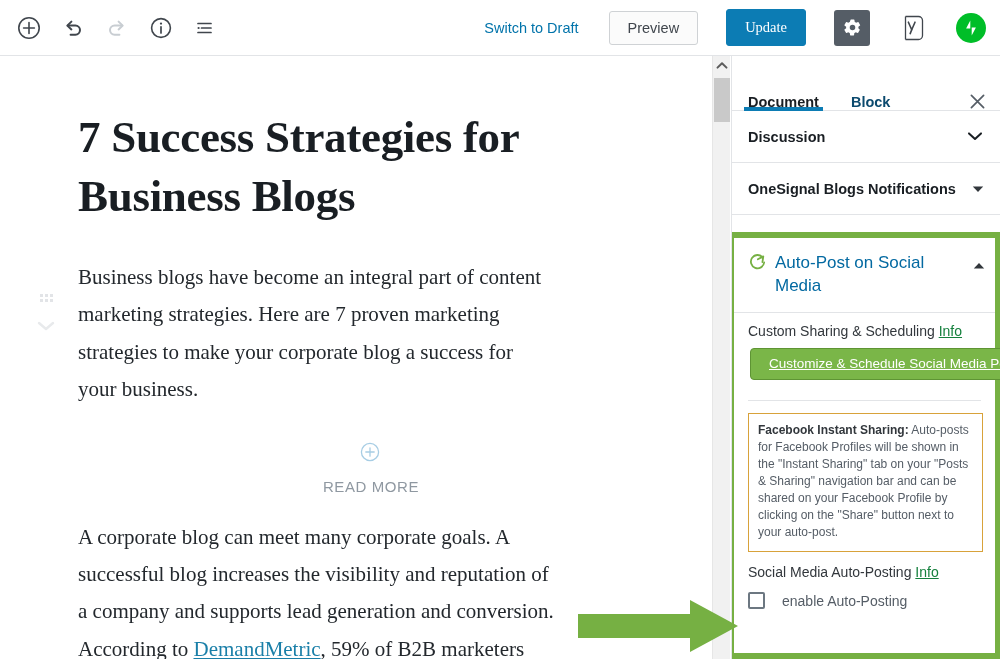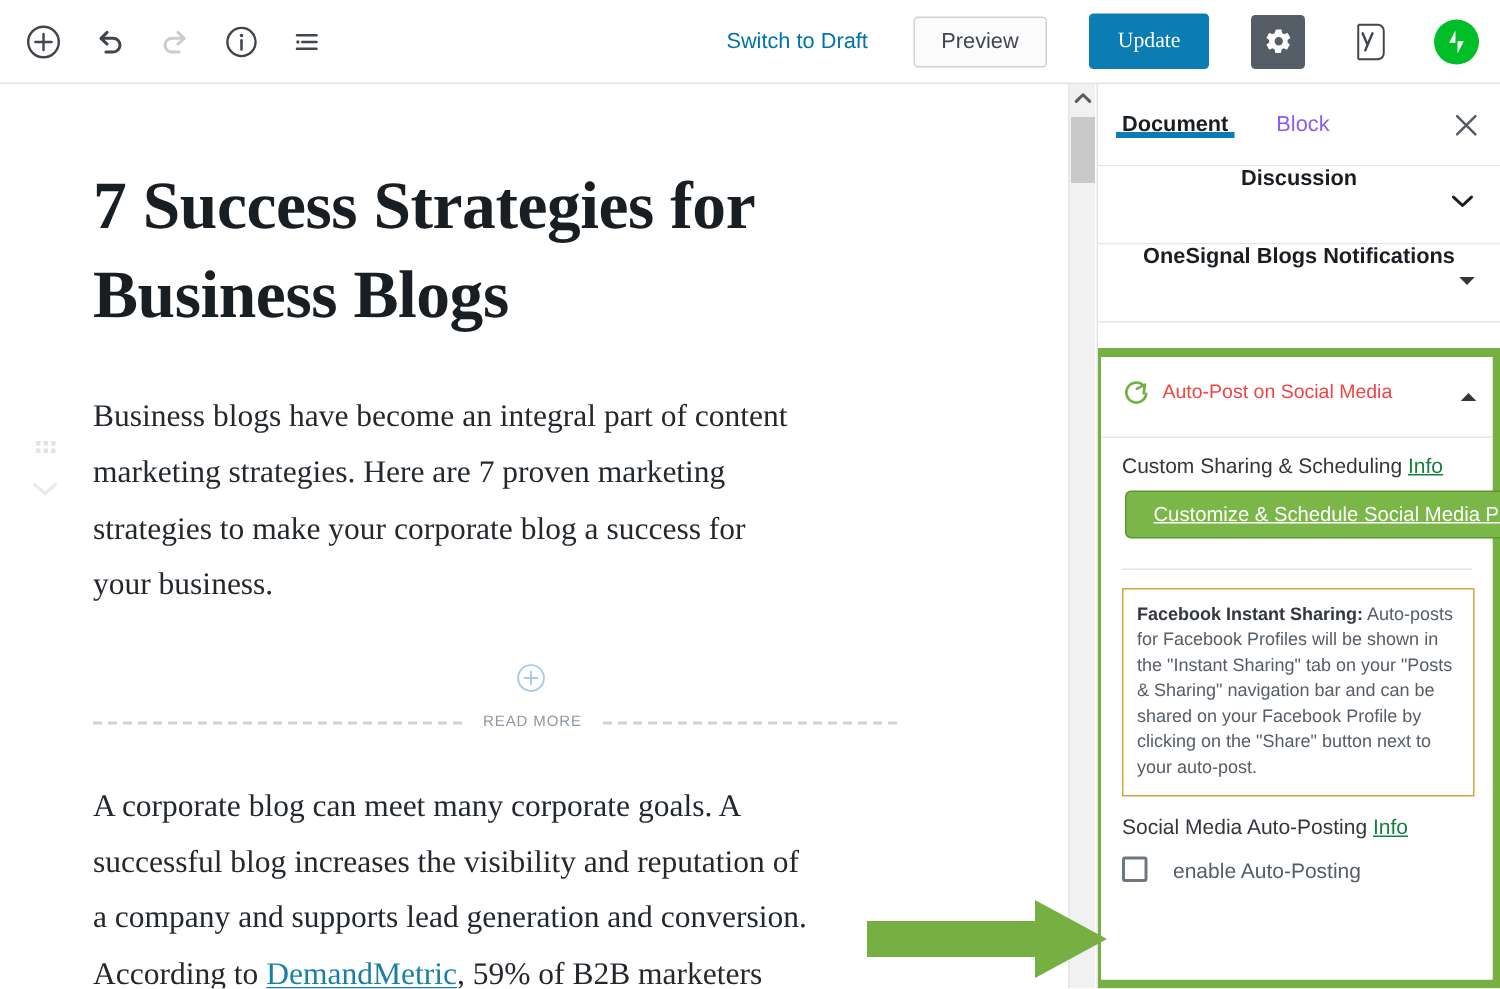--- a/index.html
+++ b/index.html
@@ -56,21 +56,21 @@
     justify-content: center; cursor: pointer;
   }
   .icon-jetpack {
     width: 30px; height: 30px; border-radius: 50%;
     background: #00be28; display: flex; align-items: center;
     justify-content: center; cursor: pointer;
   }
 
   
   .canvas {
-    position: absolute; top: 56px; left: 0;
+    position: absolute; top: 56px; left: 16px;
     width: 599px; height: 603px;
     background: #ffffff; overflow: hidden;
   }
   .post-inner { position: relative; padding: 52px 60px 0 62px; }
 
   .post-title {
     font-family: "Liberation Serif", serif;
     font-weight: bold;
     font-size: 45px;
     line-height: 1.3;
@@ -104,22 +104,23 @@
   
   .inserter {
     position: absolute; left: 344px; top: 386px;
     width: 20px; height: 20px; cursor: pointer;
   }
 
   
   .readmore {
     position: absolute; left: 62px; top: 420px; width: 586px;
     display: flex; align-items: center;
-    font-size: 10px; letter-spacing: 0.6px; color: #8f98a1;
+    font-size: 15px; letter-spacing: 0.6px; color: #8f98a1;
     font-family: "Liberation Sans", sans-serif;
+    flex-direction: column;
   }
   .readmore .rule {
     flex: 1; height: 0;
     border-top: 2px dashed #cdd2d6;
   }
   .readmore .rm-label { padding: 0 14px; white-space: nowrap; }
 
   
   .editor-scroll {
     position: absolute; top: 56px; left: 712px;
@@ -136,62 +137,62 @@
   }
 
   
   .sidebar {
     position: absolute; top: 56px; left: 731px;
     width: 269px; height: 603px;
     background: #ffffff; border-left: 1px solid #e2e4e7;
     overflow: hidden;
   }
   .sb-tabs {
-    height: 55px; display: flex; align-items: center;
+    height: 55px; display: flex; align-items: flex-end;
     border-bottom: 1px solid #e2e4e7; background: #fff;
   }
   .sb-tab {
     padding: 0 16px; display: flex; align-items: center;
-    font-size: 14.5px; color: #8b5cf6; cursor: pointer;
-    position: relative; font-weight: normal;
+    font-size: 14.5px; color: #0c4a6e; cursor: pointer;
+    position: relative; font-weight: bold;
   }
   .sb-tab.active { font-weight: bold; color: #191e23; }
   .sb-tab.active::after {
     content: ""; position: absolute; left: 12px; right: 12px; bottom: -1px;
     height: 4px; background: #0c7cb4;
   }
   .sb-close {
     margin-left: auto; width: 46px; display: flex;
     align-items: center; justify-content: center; cursor: pointer;
   }
 
   .panel-row {
     height: 52px; display: flex; align-items: center;
     padding: 0 16px; border-bottom: 1px solid #e2e4e7;
-    cursor: pointer; background: #fff; flex-direction: column;
+    cursor: pointer; background: #fff;
   }
   .panel-row .ptitle { font-size: 14.5px; font-weight: bold; color: #191e23; }
   .panel-row .pchev { margin-left: auto; }
 
   
   .green-box {
     position: absolute; top: 176px; left: -4px;
     width: 273px; height: 427px;
     border: 6px solid #76b043;
     background: #ffffff;
   }
   .gb-inner { padding: 0; height: 100%; background: #fff; }
 
   .autopost-head {
     display: flex; align-items: flex-start;
     padding: 14px 10px 14px 14px; border-bottom: 1px solid #e2e4e7;
   }
   .ap-icon { margin-right: 8px; margin-top: 1px; flex-shrink: 0; }
   .ap-title {
-    font-size: 13px; color: #ef4444; line-height: 1.35;
+    font-size: 17px; color: #0369a1; line-height: 1.35;
     max-width: 175px;
   }
   .ap-chev { margin-left: auto; margin-top: 4px; }
 
   .sec {
     padding: 10px 12px 8px 14px;
   }
   .sec-label {
     font-size: 14px; color: #32373c; margin-bottom: 9px;
   }

